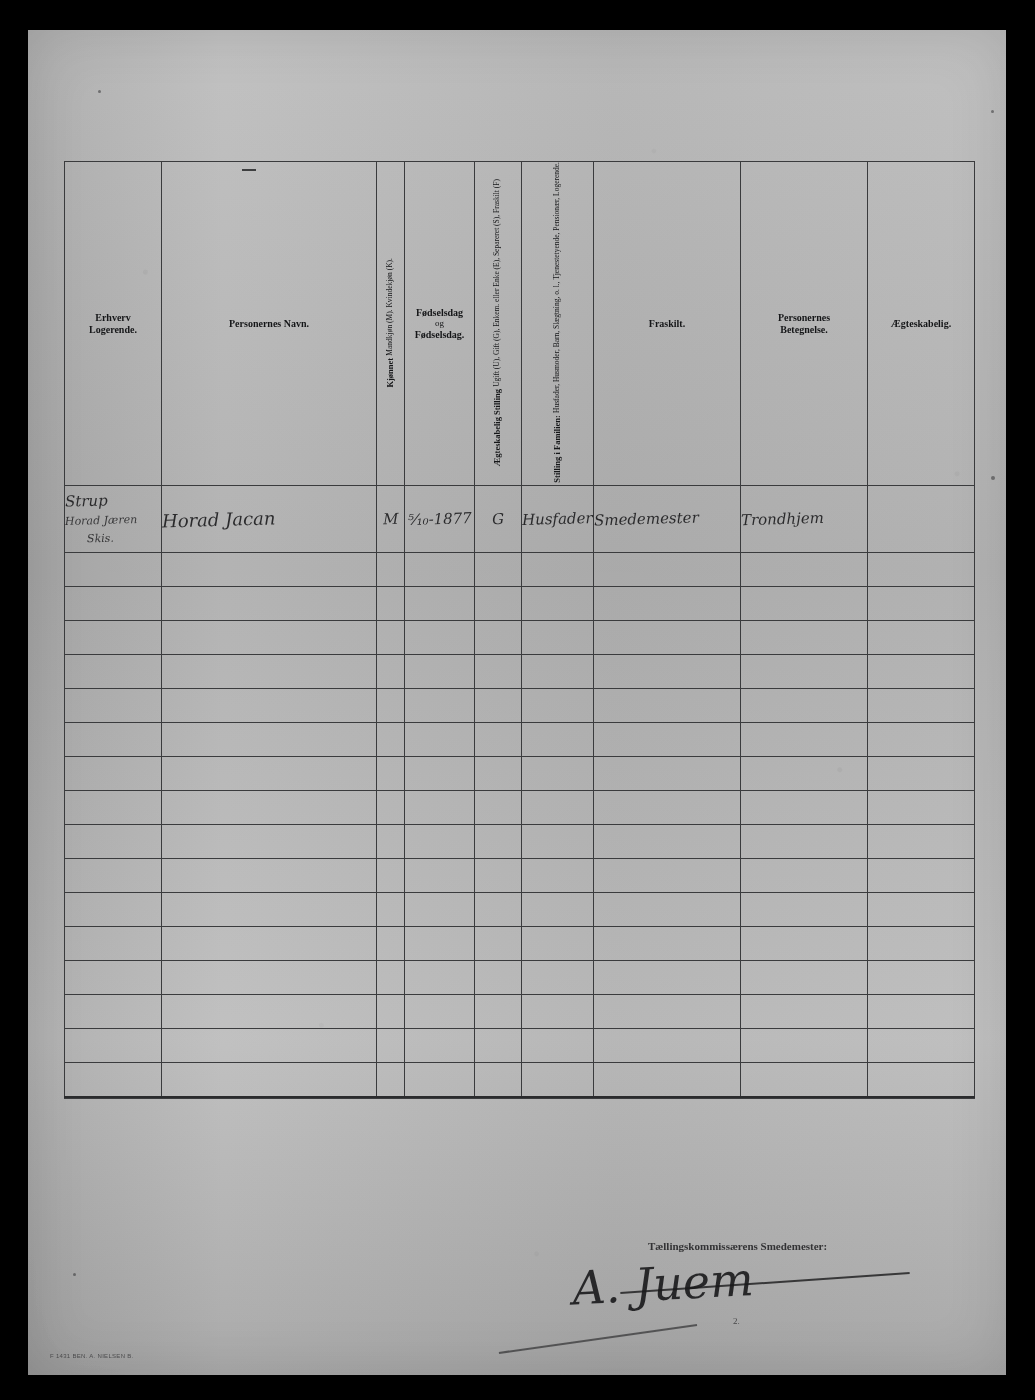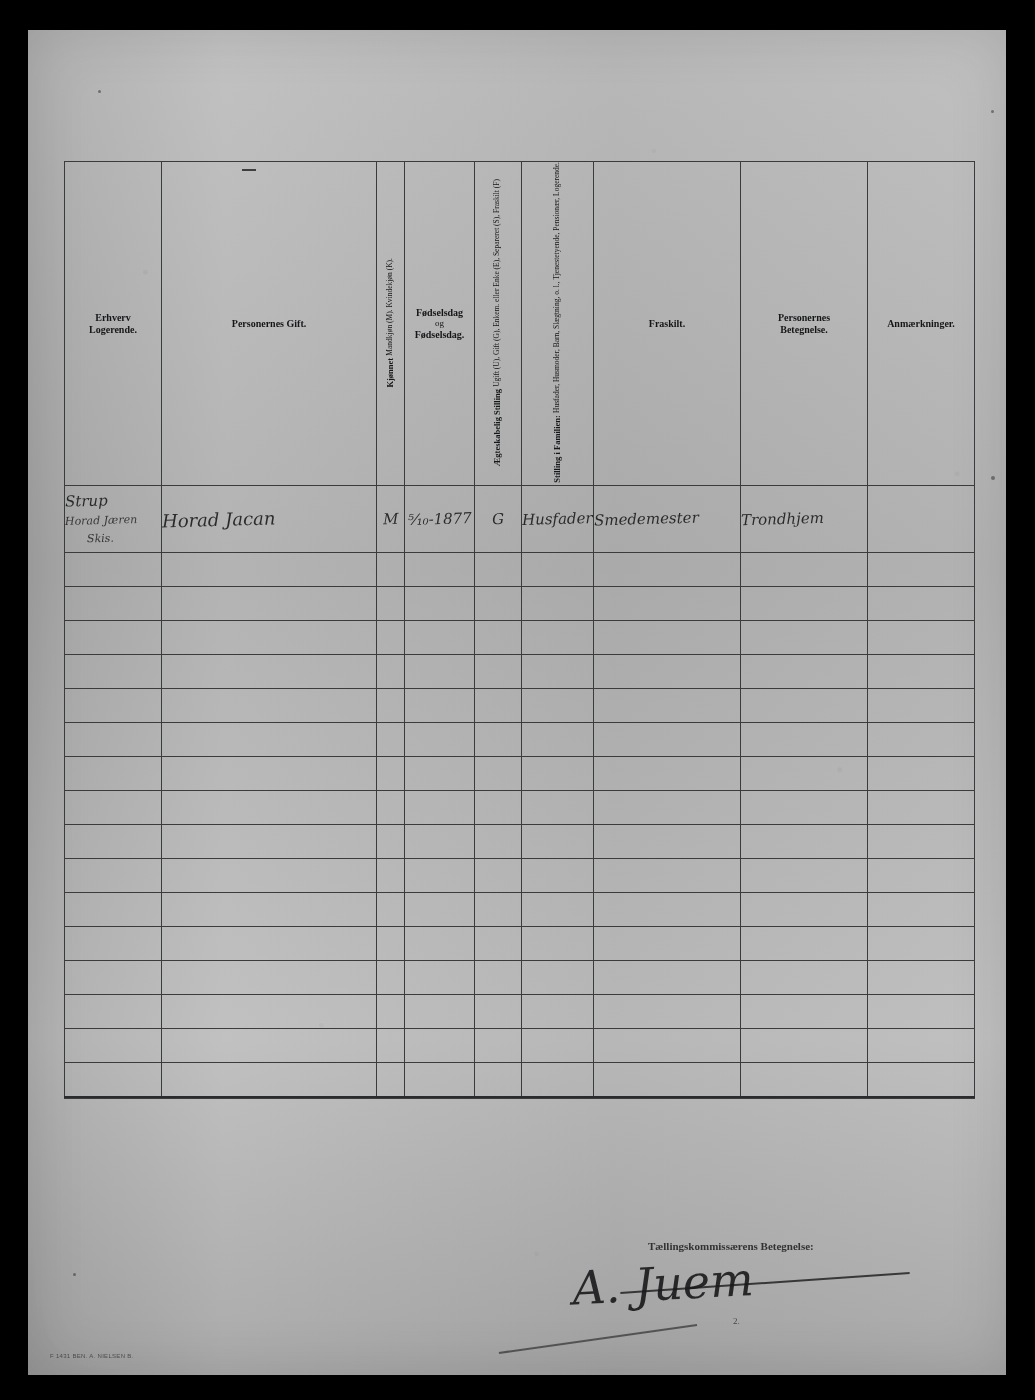--- a/index.html
+++ b/index.html
@@ -221,21 +221,21 @@
       <col style="width:127px">
       <col style="width:107px">
     </colgroup>
     <thead>
       <tr>
         <th>
           <div>Erhverv</div>
           <div>Logerende.</div>
         </th>
         <th>
-          <div>Personernes Gift.</div>
+          <div>Personernes Navn.</div>
         </th>
         <th>
           <span class="vert">
             <span>Kjønnet</span>
             <span class="sub">Mandkjøn (M). Kvindekjøn (K).</span>
           </span>
         </th>
         <th>
           <div>Fødselsdag</div>
           <div class="hdr-sub">og</div>
@@ -254,21 +254,21 @@
           </span>
         </th>
         <th>
           <div>Fraskilt.</div>
         </th>
         <th>
           <div>Personernes</div>
           <div>Betegnelse.</div>
         </th>
         <th>
-          <div>Anmærkninger.</div>
+          <div>Ægteskabelig.</div>
         </th>
       </tr>
     </thead>
     <tbody>
       <tr class="rowbody first">
         <td class="cell-pad">
           <div class="hw mid">Strup</div>
           <div class="hw small">Horad Jæren</div>
           <div class="hw small" style="margin-left:22px">Skis.</div>
         </td>
@@ -473,20 +473,20 @@
           <td></td>
           <td></td>
           <td></td>
         </tr>
       <tr class="bottomrule">
           <td colspan="9"></td>
         </tr>
     </tbody>
   </table>
 
-  <div class="sig-label">Tællingskommissærens Betegnelse:</div>
+  <div class="sig-label">Tællingskommissærens Smedemester:</div>
   <div class="sig-script">A. Juem</div>
   <div class="sig-stroke"></div>
   <div class="sig-stroke2"></div>
   <div class="sig-num">2.</div>
 
   <div class="printmark">F 1431 BEN. A. NIELSEN B.</div>
 </div>
 
 </body></html>

